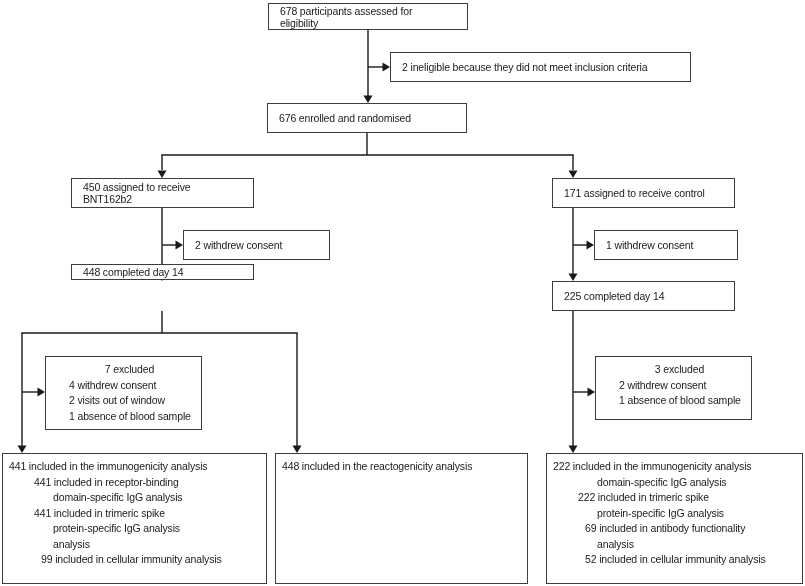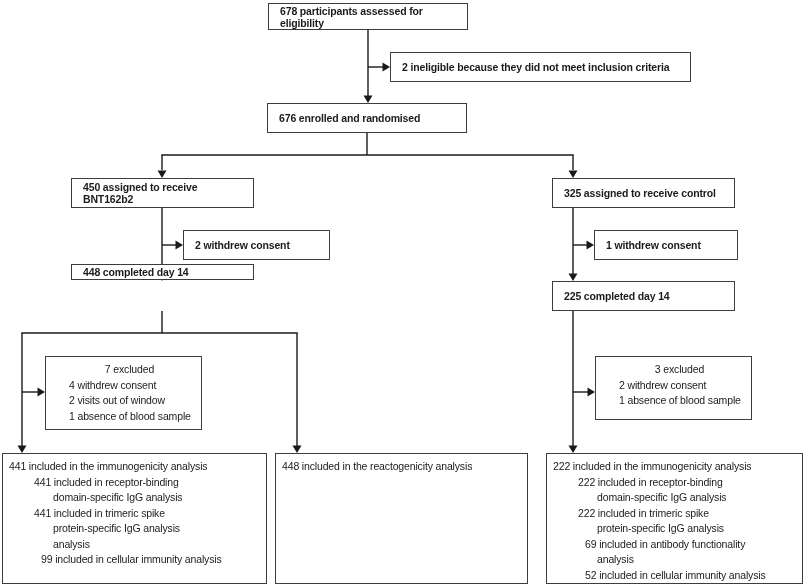--- a/index.html
+++ b/index.html
@@ -7,21 +7,21 @@
     position:relative; width:805px; height:586px; background:#ffffff;
     font-family:"Liberation Sans", sans-serif;
     font-size:10.5px; color:#1b1b1b; letter-spacing:-0.15px;
     overflow:hidden;
   }
   .connectors { position:absolute; left:0; top:0; }
   .box {
     position:absolute; background:#ffffff;
     border:1.4px solid #3d3d3d; box-sizing:border-box;
   }
-  .flex { display:flex; align-items:center; padding-left:11px; padding-right:16px;font-weight:bold; }
+  .flex { display:flex; align-items:center; padding-left:11px; padding-right:16px; }
   .exc { padding-top:5px; line-height:15.5px; }
   .xl0 { padding-left:12px;text-align:center; }
   .xl1 { padding-left:23px; }
   .ana { padding-top:5px; line-height:15.5px; }
   .al0 { padding-left:6px; }
   .al1 { padding-left:31px; }
   .al1b { padding-left:38px; }
   .al2 { padding-left:50px; }
 </style>
 </head>
@@ -92,21 +92,21 @@
 
   <div class="box flex" style="left:183px;top:230px;width:147px;height:30px">
     <span>2 withdrew consent</span>
   </div>
 
   <div class="box flex" style="left:71px;top:264px;width:183px;height:16px">
     <span>448 completed day 14</span>
   </div>
 
   <div class="box flex" style="left:552px;top:178px;width:183px;height:30px">
-    <span>325 assigned to receive control</span>
+    <span>171 assigned to receive control</span>
   </div>
 
   <div class="box flex" style="left:594px;top:230px;width:144px;height:30px">
     <span>1 withdrew consent</span>
   </div>
 
   <div class="box flex" style="left:552px;top:281px;width:183px;height:30px">
     <span>225 completed day 14</span>
   </div>
 
@@ -132,21 +132,20 @@
     <div class="al2">analysis</div>
     <div class="al1b">99 included in cellular immunity analysis</div>
   </div>
 
   <div class="box ana" style="left:275px;top:453px;width:253px;height:131px">
     <div class="al0">448 included in the reactogenicity analysis</div>
   </div>
 
   <div class="box ana" style="left:546px;top:453px;width:257px;height:131px">
     <div class="al0">222 included in the immunogenicity analysis</div>
-    <div class="al1">222 included in receptor-binding</div>
     <div class="al2">domain-specific IgG analysis</div>
     <div class="al1">222 included in trimeric spike</div>
     <div class="al2">protein-specific IgG analysis</div>
     <div class="al1b">69 included in antibody functionality</div>
     <div class="al2">analysis</div>
     <div class="al1b">52 included in cellular immunity analysis</div>
   </div>
 
 </div>
 

